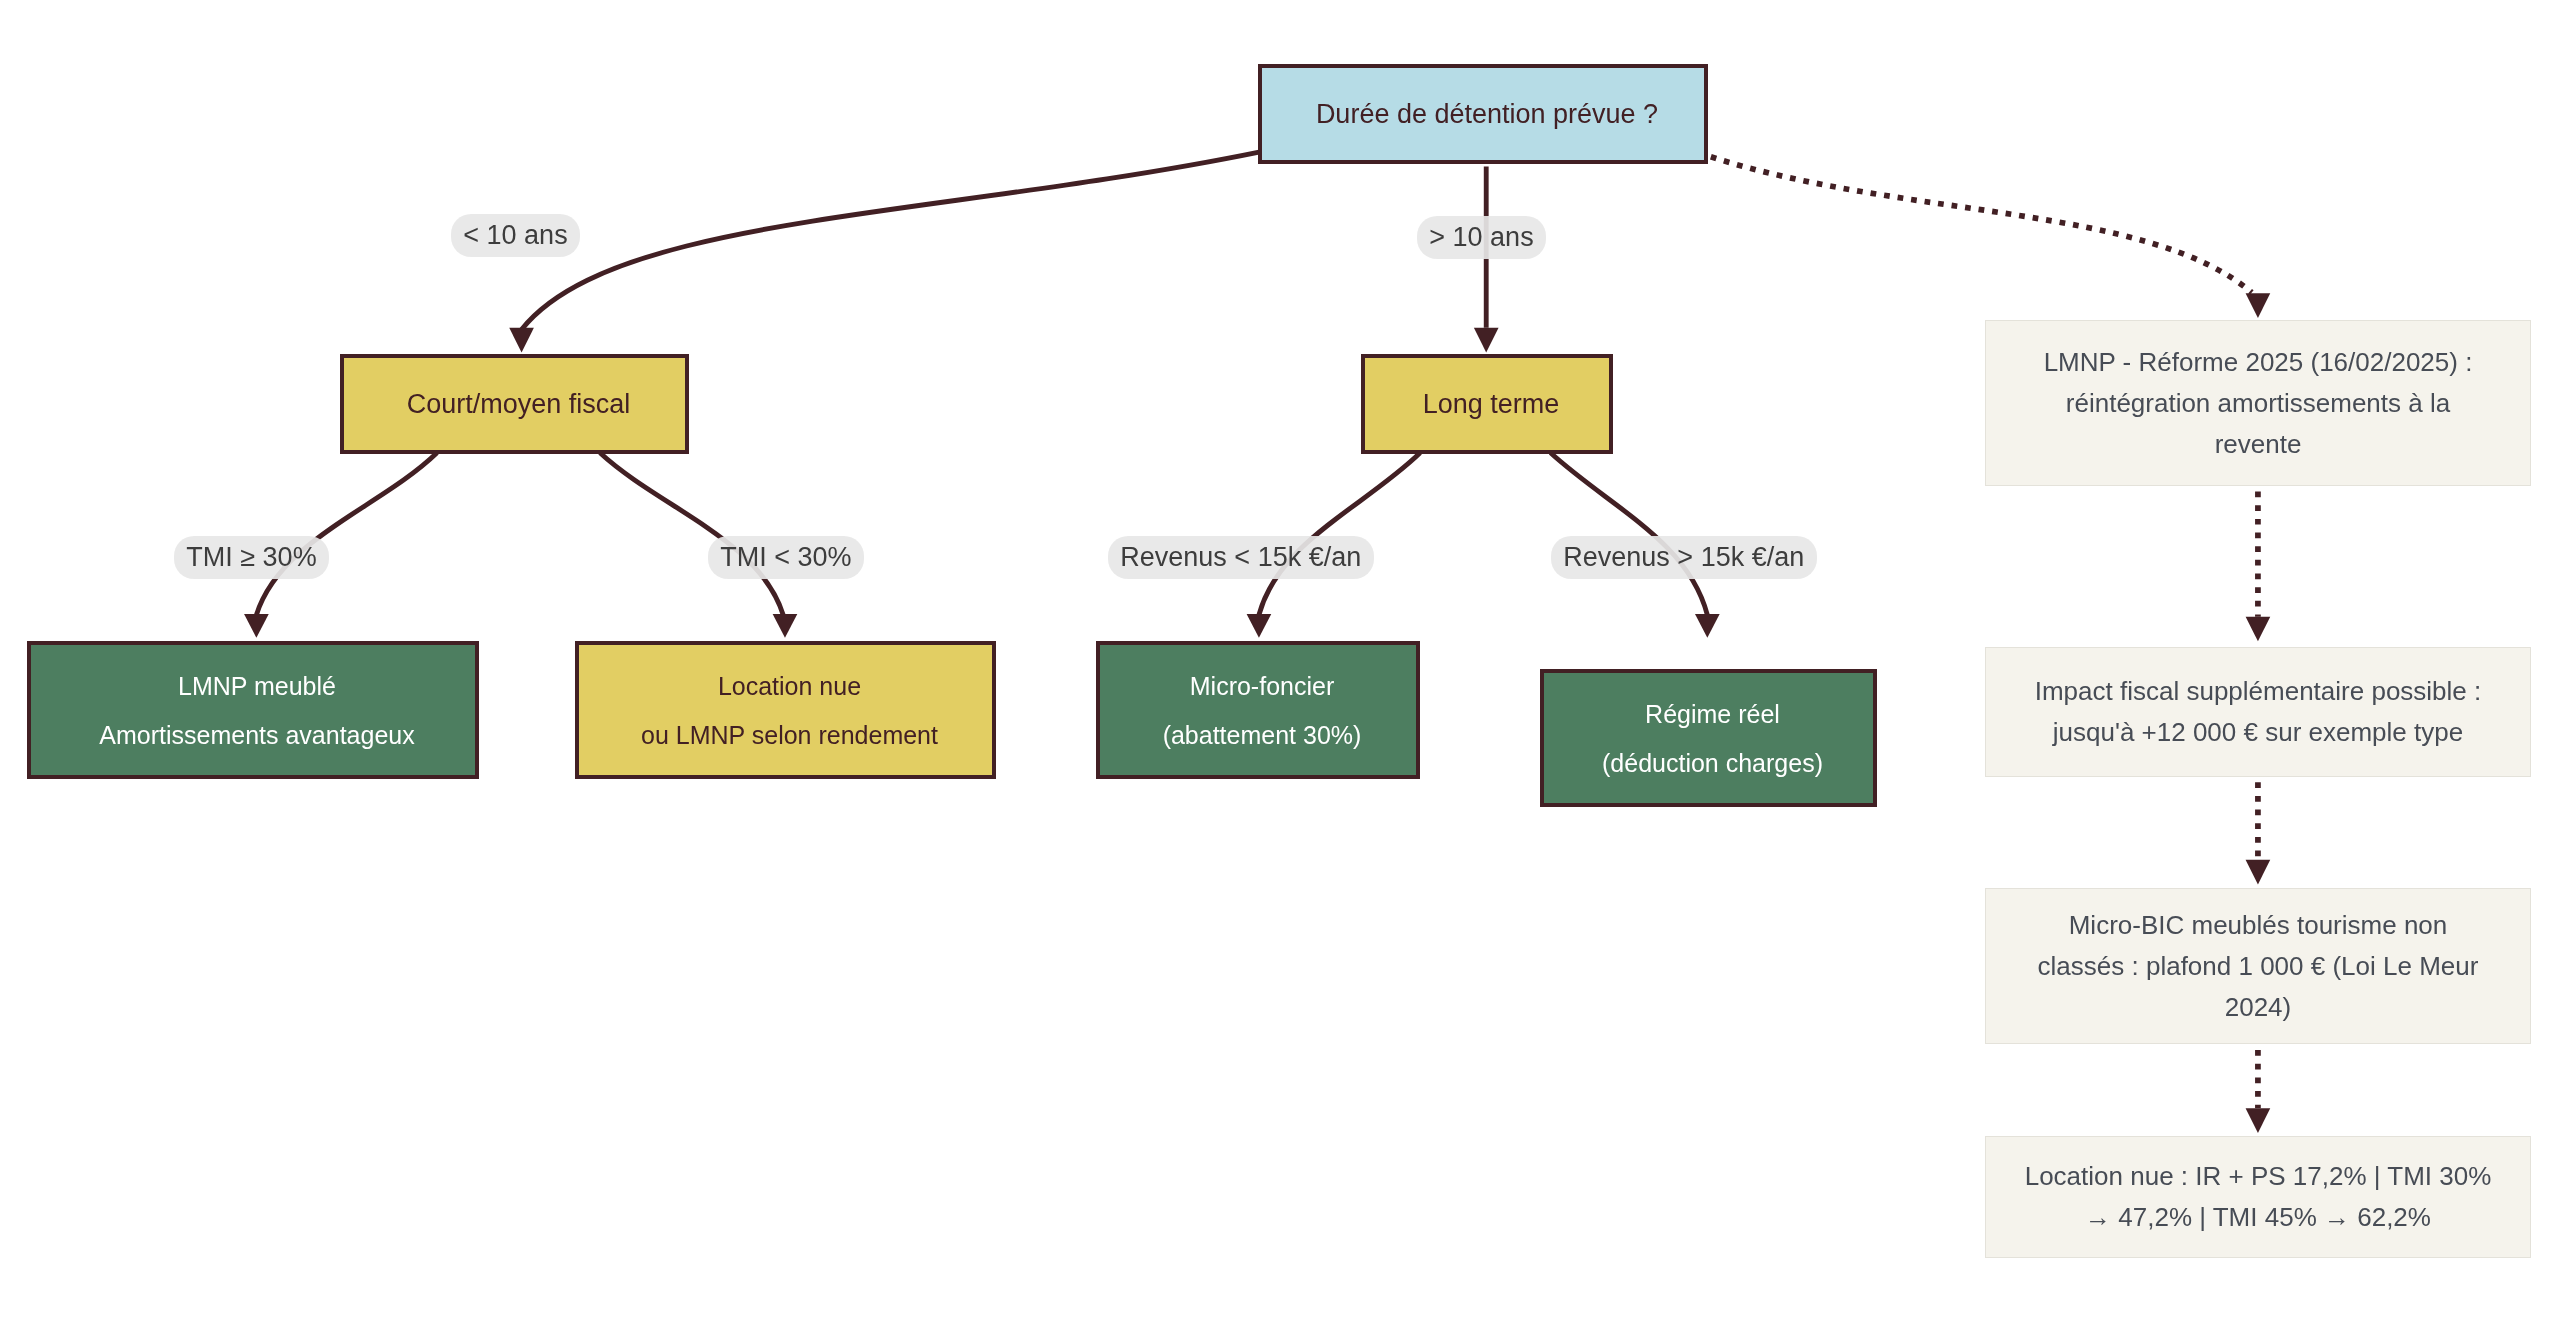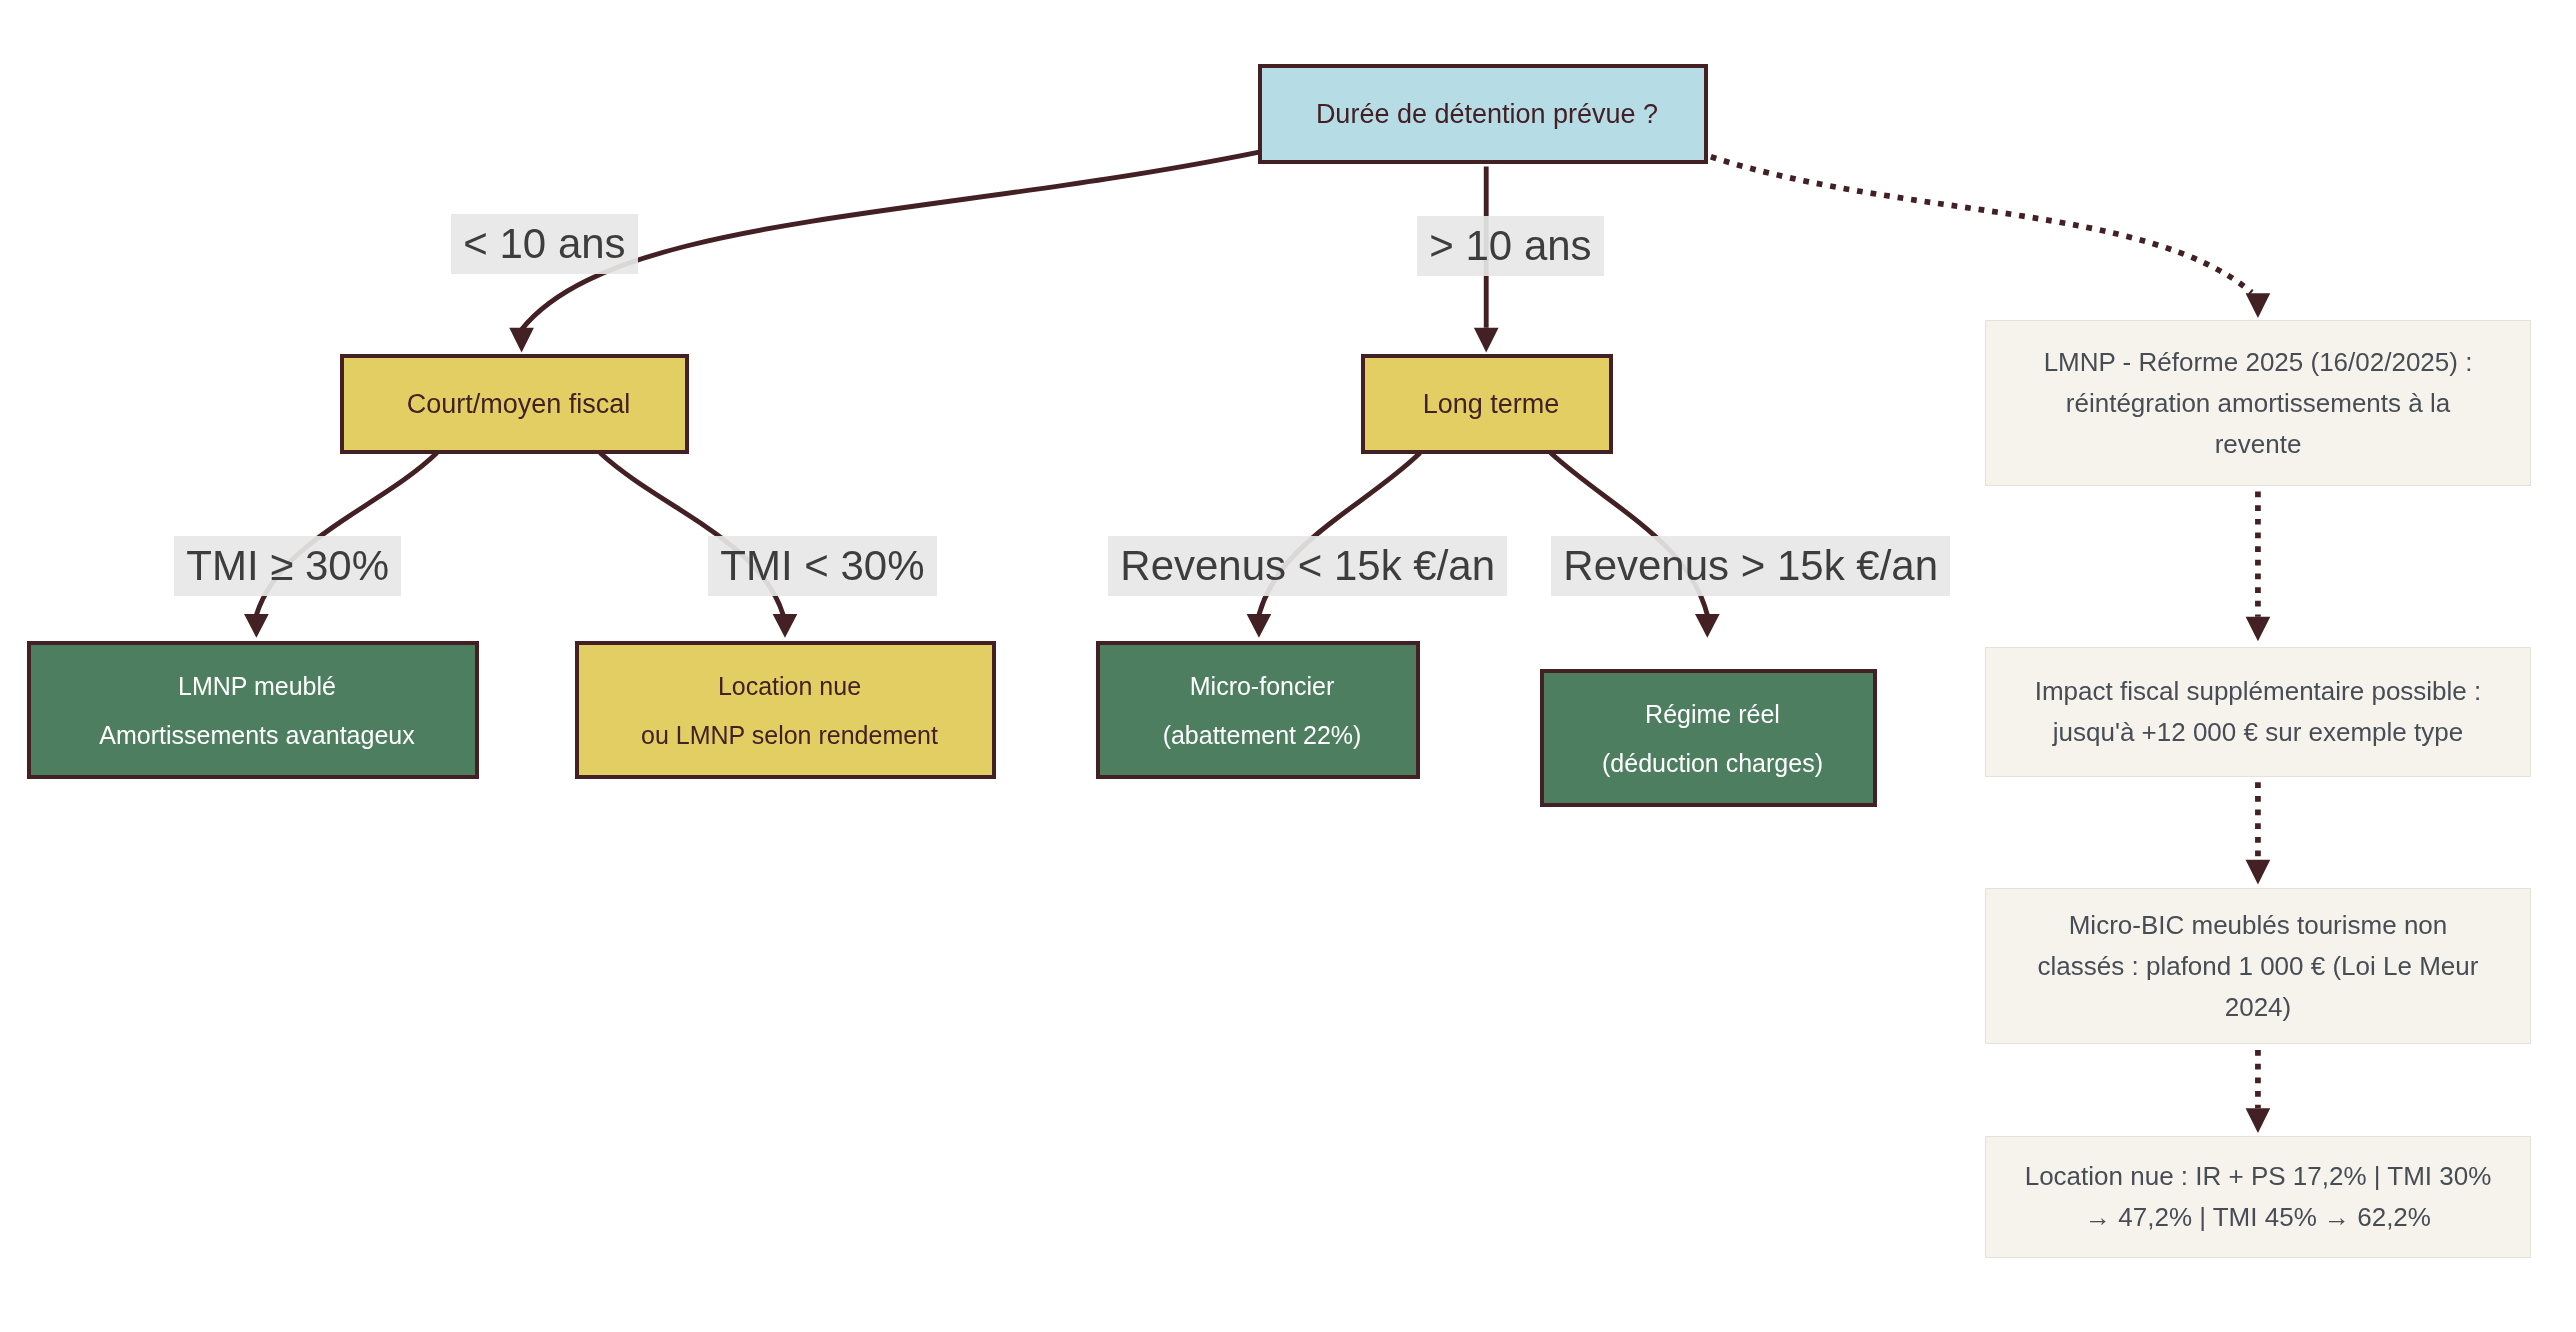--- a/index.html
+++ b/index.html
@@ -56,23 +56,24 @@
   #node-long  { left: 1361px; top: 354px; width: 252px; height: 100px; }
   #leaf-lmnp   { left: 27px;   top: 641px; width: 452px; height: 138px; }
   #leaf-locnue { left: 575px;  top: 641px; width: 421px; height: 138px; }
   #leaf-micro  { left: 1096px; top: 641px; width: 324px; height: 138px; }
   #leaf-reel   { left: 1540px; top: 641px; width: 337px; height: 138px; margin-top: 28px; }
 
   .edge-label {
     position: absolute;
     background: rgba(231, 231, 231, 0.92);
     color: var(--label-text);
-    font-size: 42px;
+    font-size: 27px;
     padding: 6.2px 12.3px;
     white-space: nowrap;
+    border-radius: 20px;
   }
   #label-lt10  { left: 451px;  top: 214px; }
   #label-gt10  { left: 1417px; top: 216px; }
   #label-tmige { left: 174px;  top: 536px; text-align: right; }
   #label-tmilt { left: 708px;  top: 536px; }
   #label-revlt { left: 1108px; top: 536px; }
   #label-revgt { left: 1551px; top: 536px; }
 
   .note {
     position: absolute;
@@ -148,21 +149,21 @@
   <div class="node green leaf" id="leaf-lmnp">
     <span>LMNP meublé</span>
     <span>Amortissements avantageux</span>
   </div>
   <div class="node yellow leaf" id="leaf-locnue">
     <span>Location nue</span>
     <span>ou LMNP selon rendement</span>
   </div>
   <div class="node green leaf" id="leaf-micro">
     <span>Micro-foncier</span>
-    <span>(abattement 22%)</span>
+    <span>(abattement 30%)</span>
   </div>
   <div class="node green leaf" id="leaf-reel">
     <span>Régime réel</span>
     <span>(déduction charges)</span>
   </div>
 
   <div class="note" id="note-0">LMNP - Réforme 2025 (16/02/2025) :
 réintégration amortissements à la
 revente</div>
   <div class="note" id="note-1">Impact fiscal supplémentaire possible :

